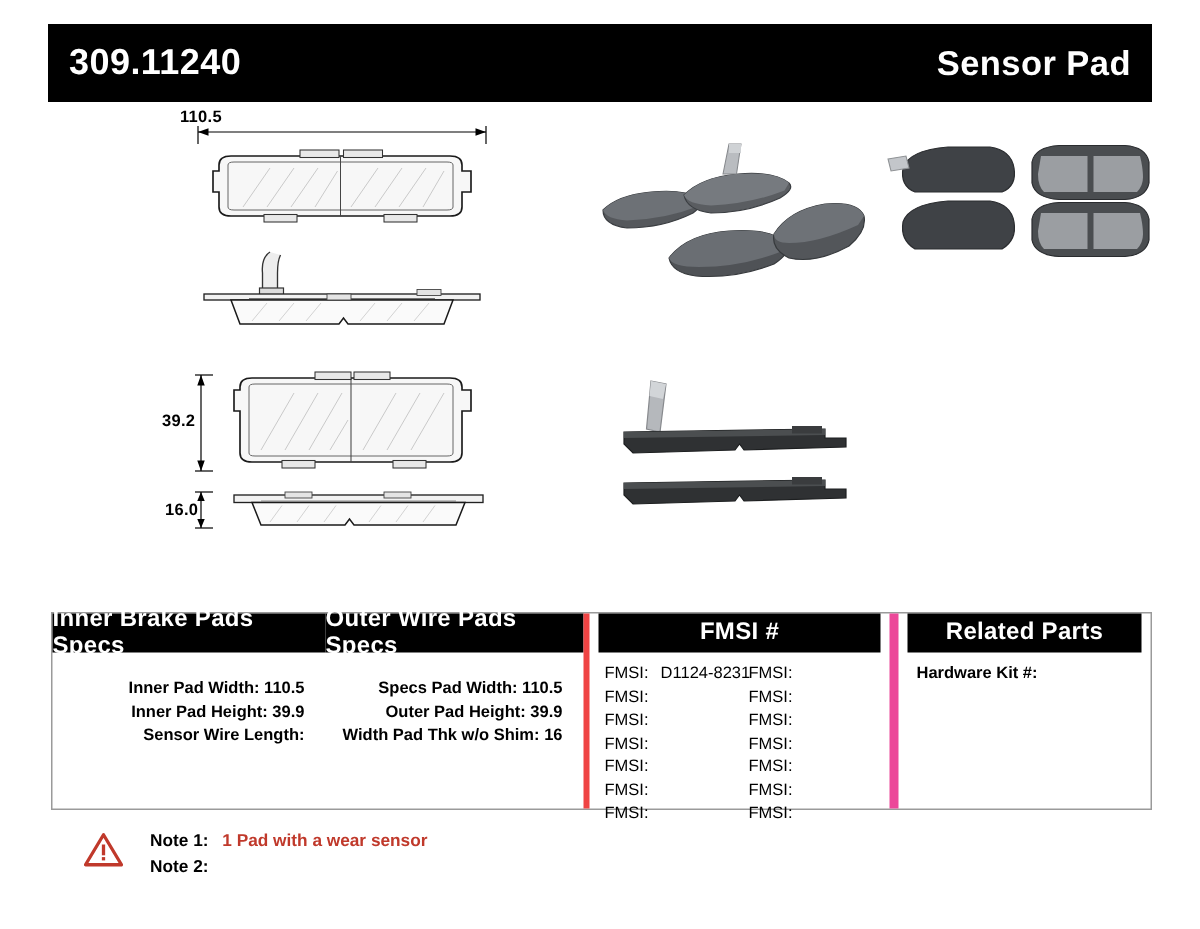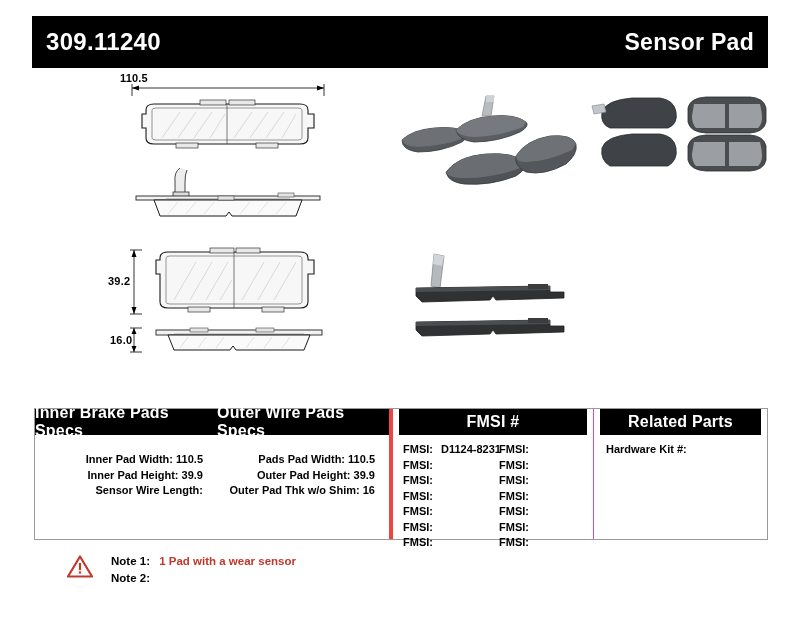--- a/index.html
+++ b/index.html
@@ -76,21 +76,21 @@
     display: flex;
   }
   .col {
     position: relative;
     box-sizing: border-box;
     height: 100%;
   }
   .col-inner   { width: 182px; }
   .col-outer   { width: 172px; }
   .col-fmsi    { width: 204px; border-left: 4px solid #ef4444; }
-  .col-related { width: 174px; border-left: 1px solid #ec4899; }
+  .col-related { width: 174px; border-left: 6px solid #ec4899; }
 
   .col-head {
     height: 26px;
     background: #000000;
     color: #ffffff;
     font-size: 16px;
     font-weight: bold;
     display: flex;
     align-items: center;
     justify-content: center;
@@ -116,37 +116,37 @@
 
   
   .fmsi-grid {
     display: flex;
     padding-left: 10px;
     padding-top: 7px;
   }
   .fmsi-sub { width: 96px; }
   .fmsi-line {
     font-size: 11px;
-    font-weight: bold;
+    font-weight: normal;
     line-height: 15.5px;
     white-space: nowrap;
   }
   .fmsi-line .val { padding-left: 5px; }
 
   .related-body {
     padding: 7px 0 0 12px;
     font-size: 11px;
     font-weight: bold;
     line-height: 15.5px;
   }
 
   
   .notes {
     position: absolute;
-    left: 67px;
+    left: 56px;
     top: 553px;
     width: 420px;
   }
   .warn-icon {
     position: absolute;
     left: 0;
     top: 2px;
     width: 26px;
     height: 23px;
   }
@@ -345,29 +345,29 @@
         <span>Sensor Wire Length:</span>
         <span class="val"></span>
       </div>
     </div>
   </div>
 
   <div class="col col-outer">
     <div class="col-head">Outer Wire Pads Specs</div>
     <div class="col-body">
       <div class="spec-line">
-        <span>Pads Pad Width:</span>
+        <span>Specs Pad Width:</span>
         <span class="val">110.5</span>
       </div>
       <div class="spec-line">
         <span>Outer Pad Height:</span>
         <span class="val">39.9</span>
       </div>
       <div class="spec-line">
-        <span>Outer Pad Thk w/o Shim:</span>
+        <span>Width Pad Thk w/o Shim:</span>
         <span class="val">16</span>
       </div>
     </div>
   </div>
 
   <div class="col col-fmsi">
     <div class="col-head">FMSI #</div>
     <div class="fmsi-grid">
       <div class="fmsi-sub">
         <div class="fmsi-line">

